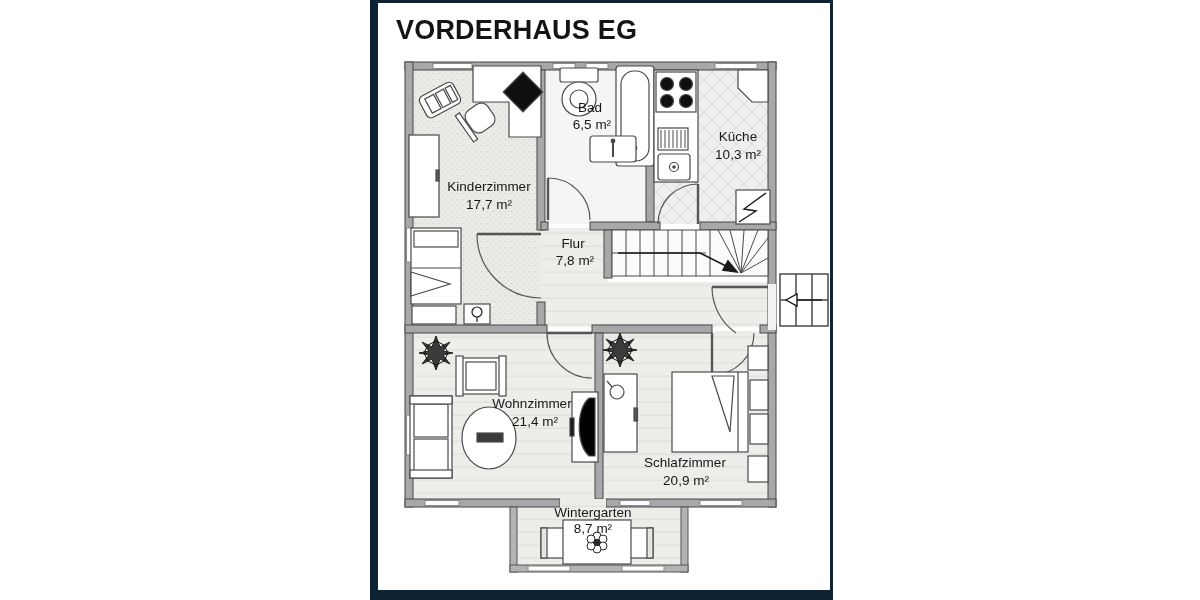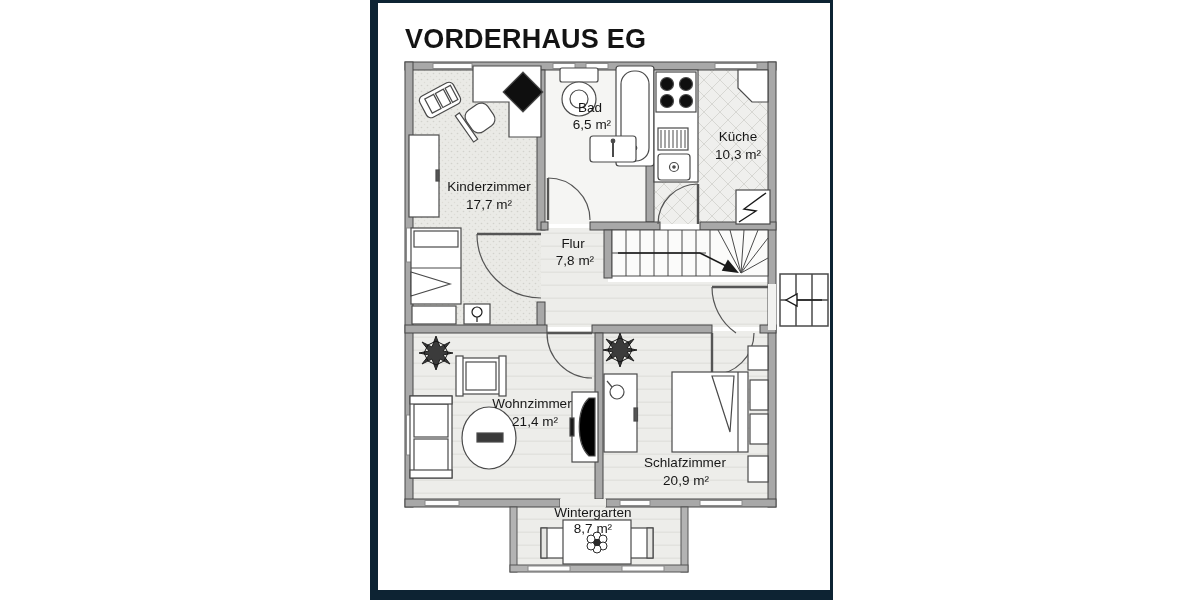--- a/index.html
+++ b/index.html
@@ -16,21 +16,21 @@
     width:463px;height:600px;
     box-sizing:border-box;
     border-style:solid;
     border-color:#0d2333;
     border-width:3px 3px 10px 8px;
     background:#ffffff;
   }
   .plan-title{
     position:absolute;
     left:389px;top:8px;
-    margin:16px;
+    margin:7px;
     font-size:27px;
     font-weight:bold;
     letter-spacing:0.2px;
     color:#141414;
     z-index:3;
   }
   svg.plan{
     position:absolute;left:0;top:0;
     z-index:2;
   }

